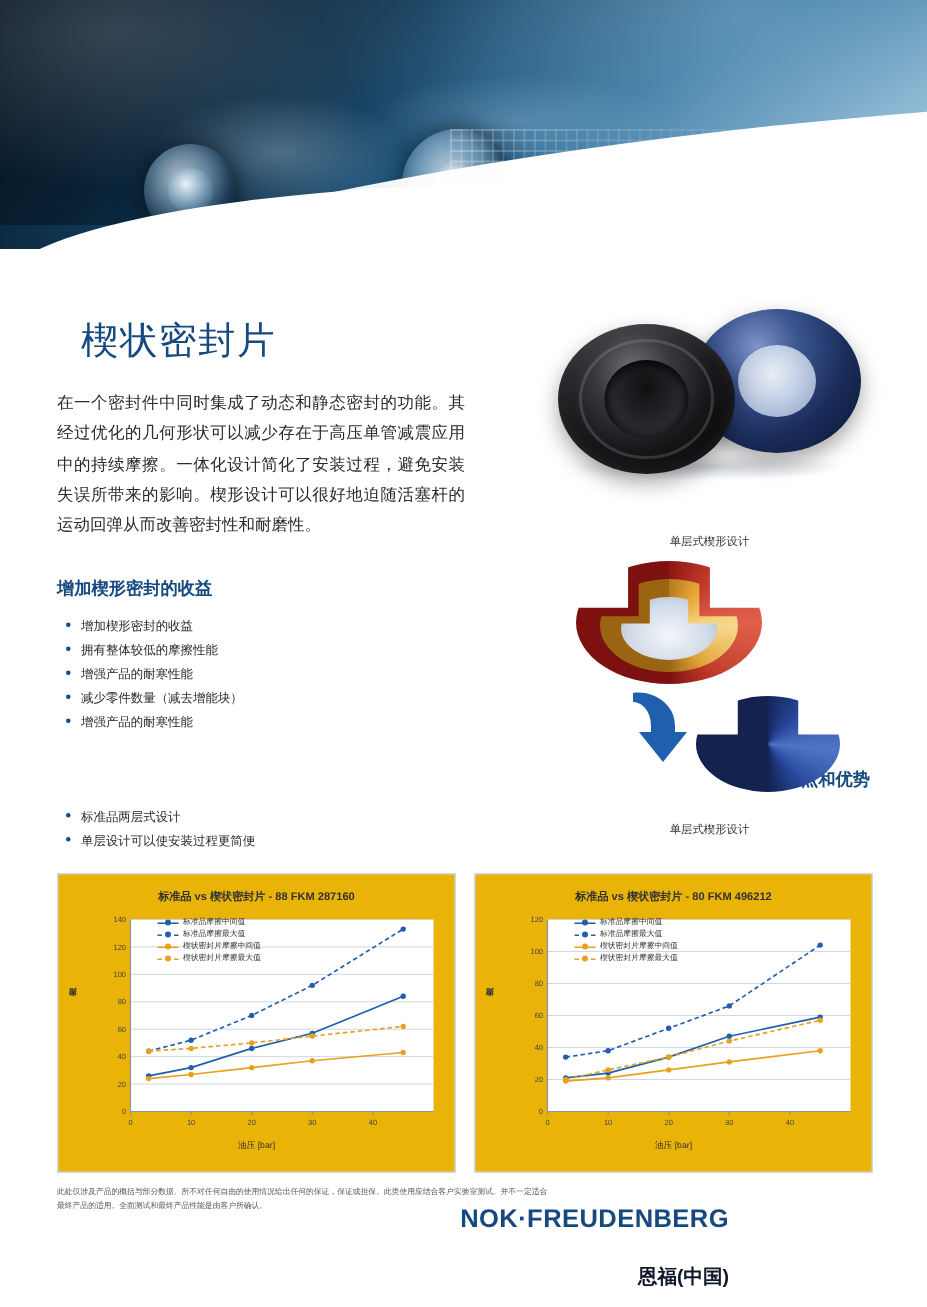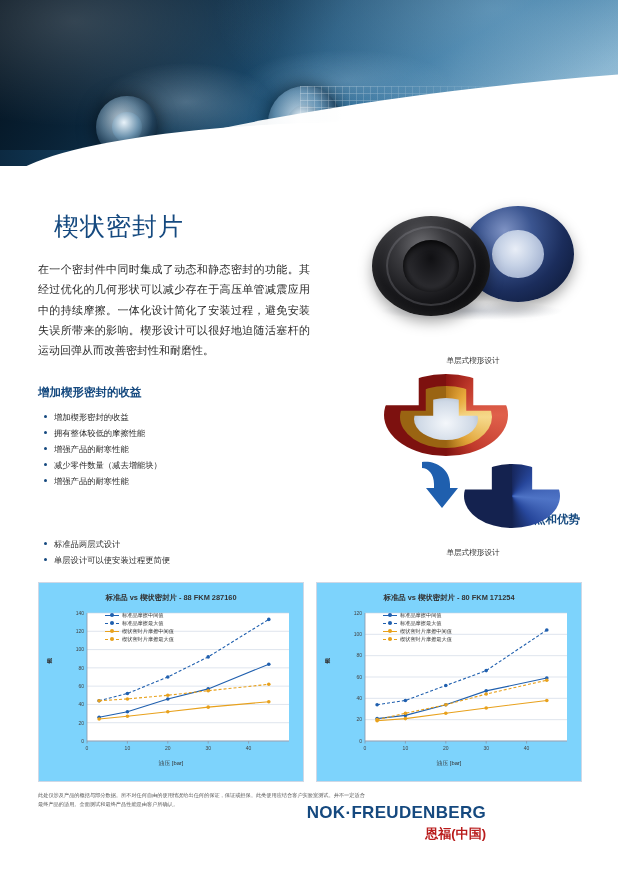--- a/index.html
+++ b/index.html
@@ -218,21 +218,21 @@
   }
 
   
   .charts {
     position: absolute; left: 38px; top: 582px;
     width: 544px; height: 200px;
     display: flex; gap: 12px;
   }
   .chart-box {
     width: 266px; height: 200px;
-    background: #7dd3fc;
+    background: #eab308;
     border: 1px solid #cfd8e6;
     padding: 8px 8px 6px;
     position: relative;
   }
   .chart-title {
     text-align: center; font-size: 7.4px; color: #333; font-weight: bold;
     margin: 2px 0 4px;
   }
   .chart-plot {
     position: relative;
@@ -279,22 +279,22 @@
   }
   .footer-brand {
     position: absolute; right: 36px; top: 18px;
     text-align: right;
   }
   .brand-mark {
     font-size: 17px; font-weight: bold; color: #15497f; letter-spacing: 0.3px;
     white-space: nowrap;
   }
   .brand-sub {
-    margin-top: 2px;
-    font-size: 13px; font-weight: bold; color: #b91c1c;
+    margin-top: 19px;
+    font-size: 13px; font-weight: bold; color: #0f172a;
   }
 </style>
 </head>
 <body>
 
 <div class="hero">
   <div class="hero-dark"></div>
   <div class="hero-car"></div>
   <div class="wheel w1">
       <div class="wheel-hub"></div>
@@ -445,21 +445,21 @@
           <circle cx="66.4" cy="91.94285714285715" r="1.8" fill="#e8a11c"></circle>
           <circle cx="106.80000000000001" cy="88.28571428571428" r="1.8" fill="#e8a11c"></circle>
           <circle cx="147.2" cy="83.71428571428572" r="1.8" fill="#e8a11c"></circle>
           <circle cx="207.8" cy="77.31428571428572" r="1.8" fill="#e8a11c"></circle>
         </svg>
     </div>
     <div class="axis-x-label">油压 [bar]</div>
   </div>
 
   <div class="chart-box">
-    <div class="chart-title">标准品 vs 楔状密封片 - 80 FKM 171254</div>
+    <div class="chart-title">标准品 vs 楔状密封片 - 80 FKM 496212</div>
     <div class="chart-plot">
       <div class="axis-y-label">摩擦力</div>
       <div class="legend">
         <div class="legend-row">
           <span class="legend-mark solid" style="color:#1f5fae">
               <i></i>
               <b style="background:#1f5fae"></b>
             </span>
           <span>标准品摩擦中间值</span>
         </div>

